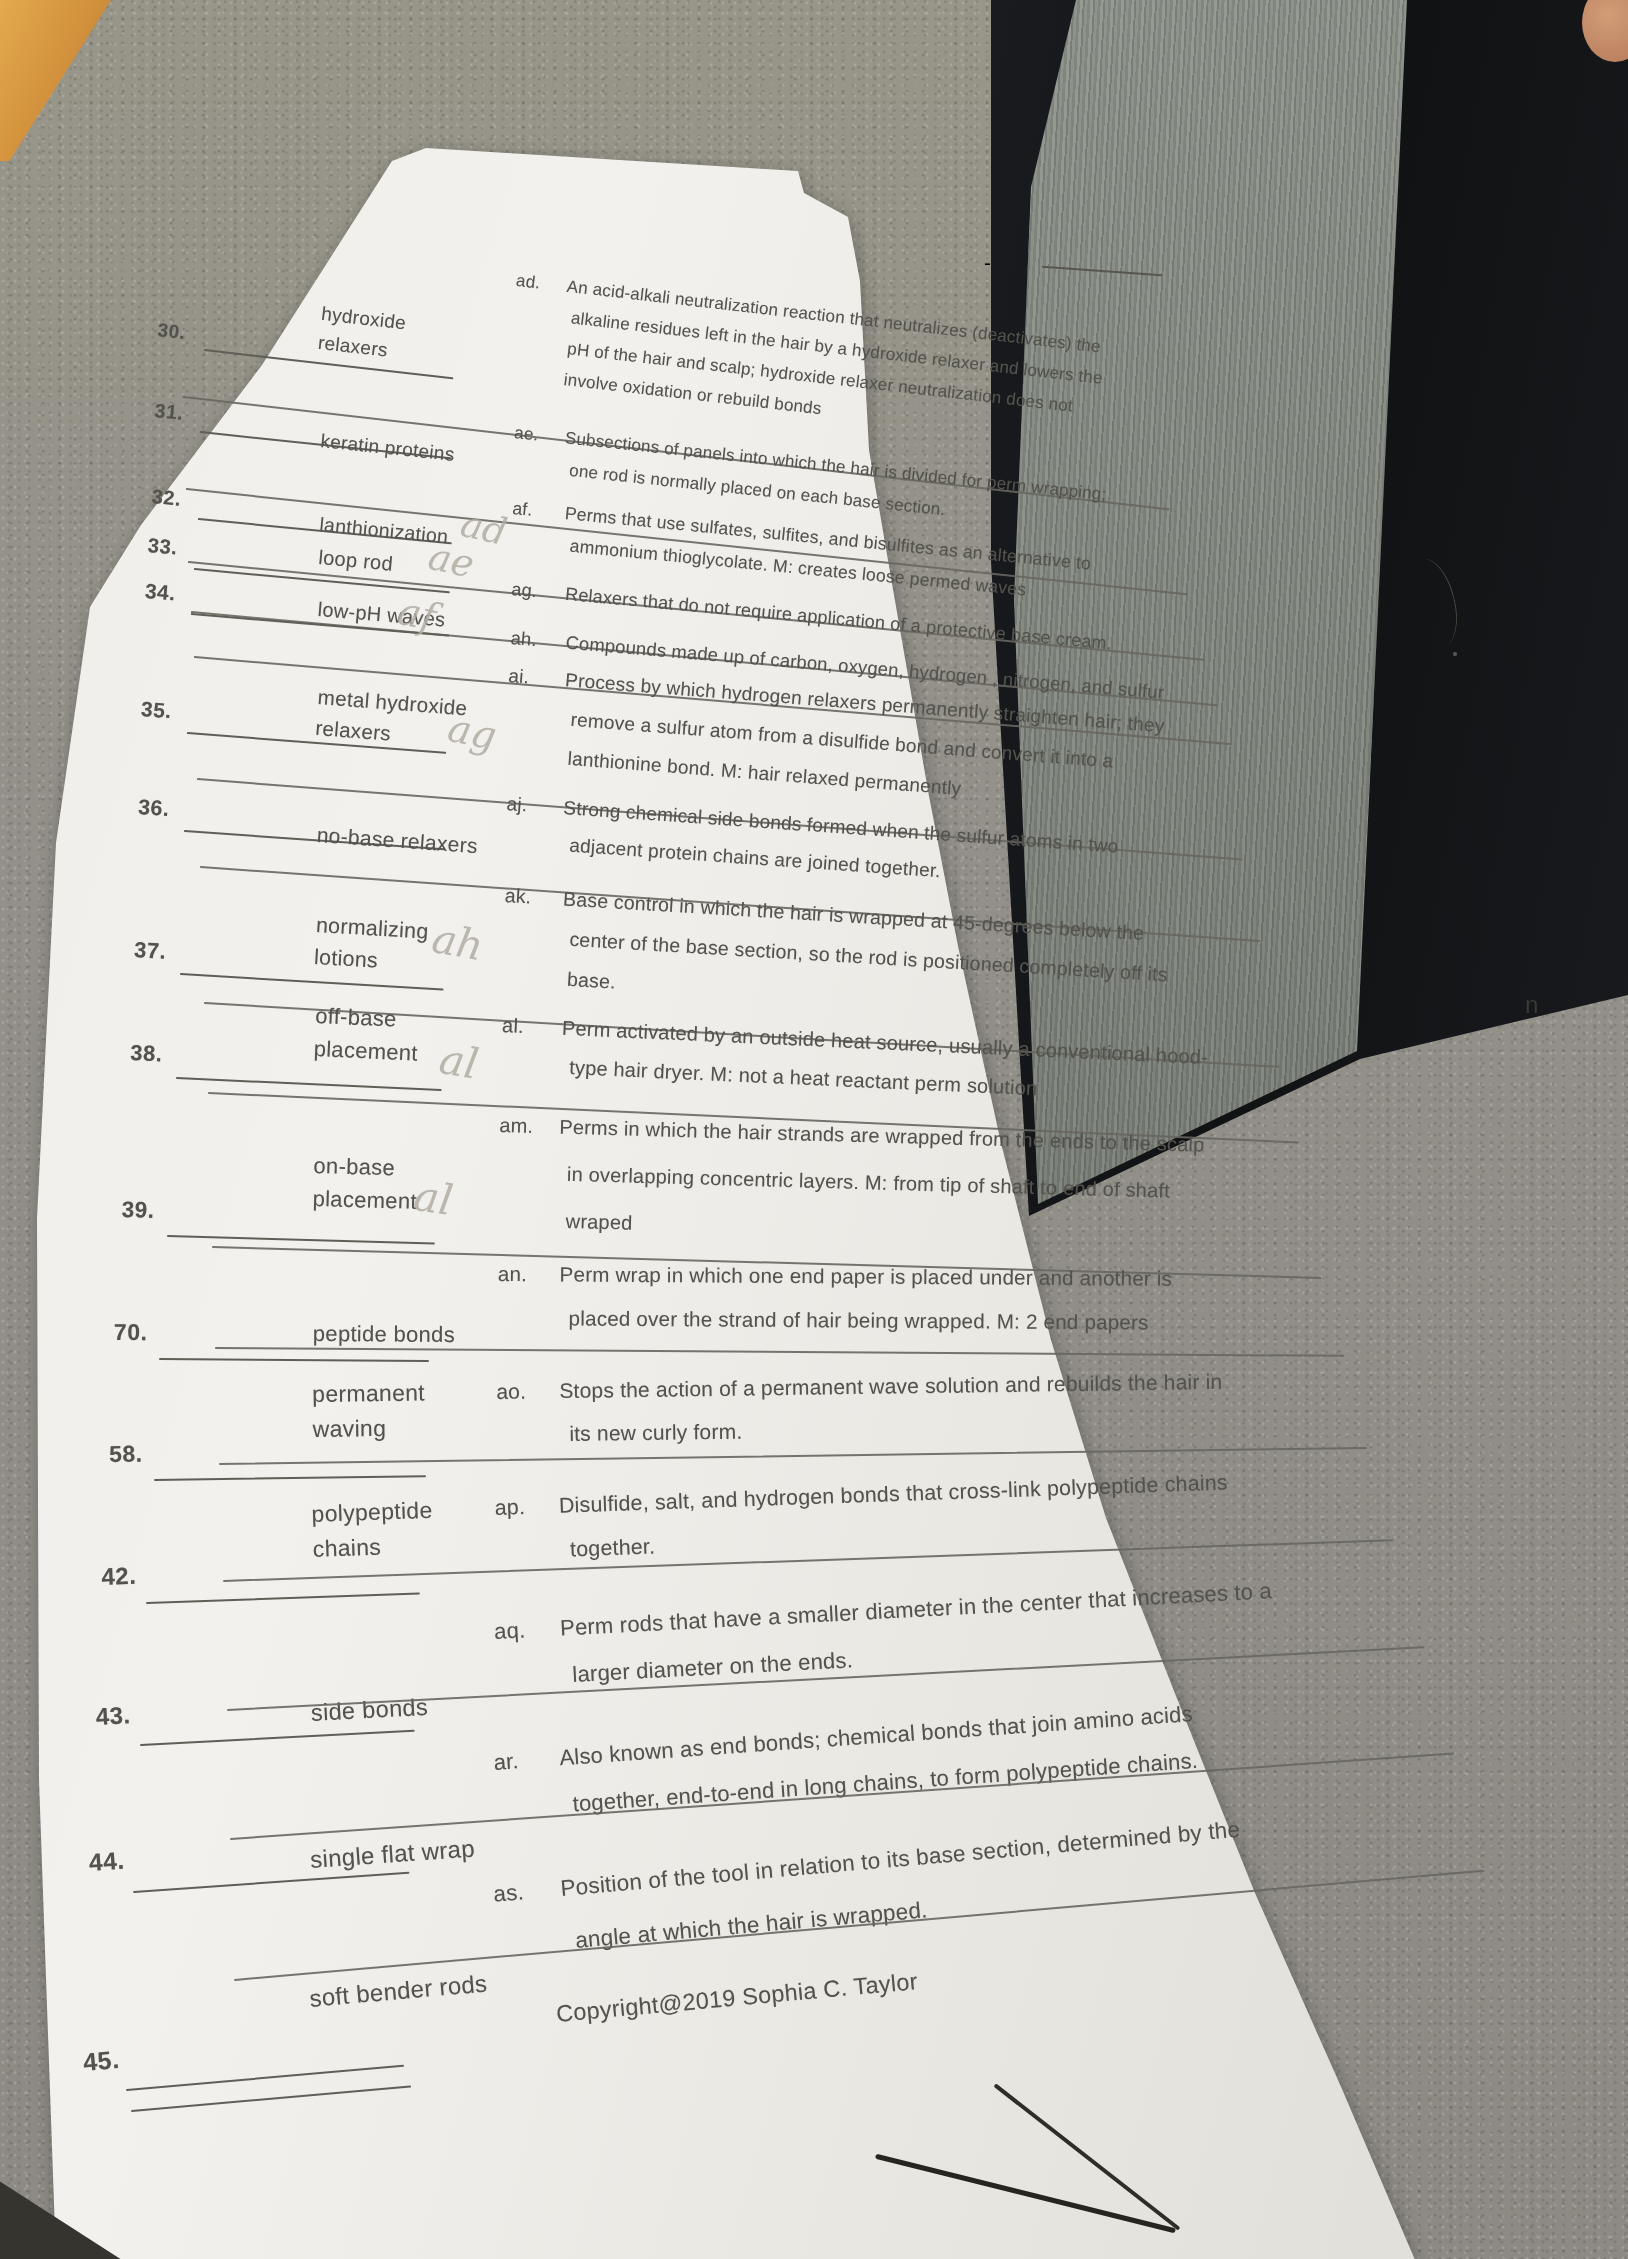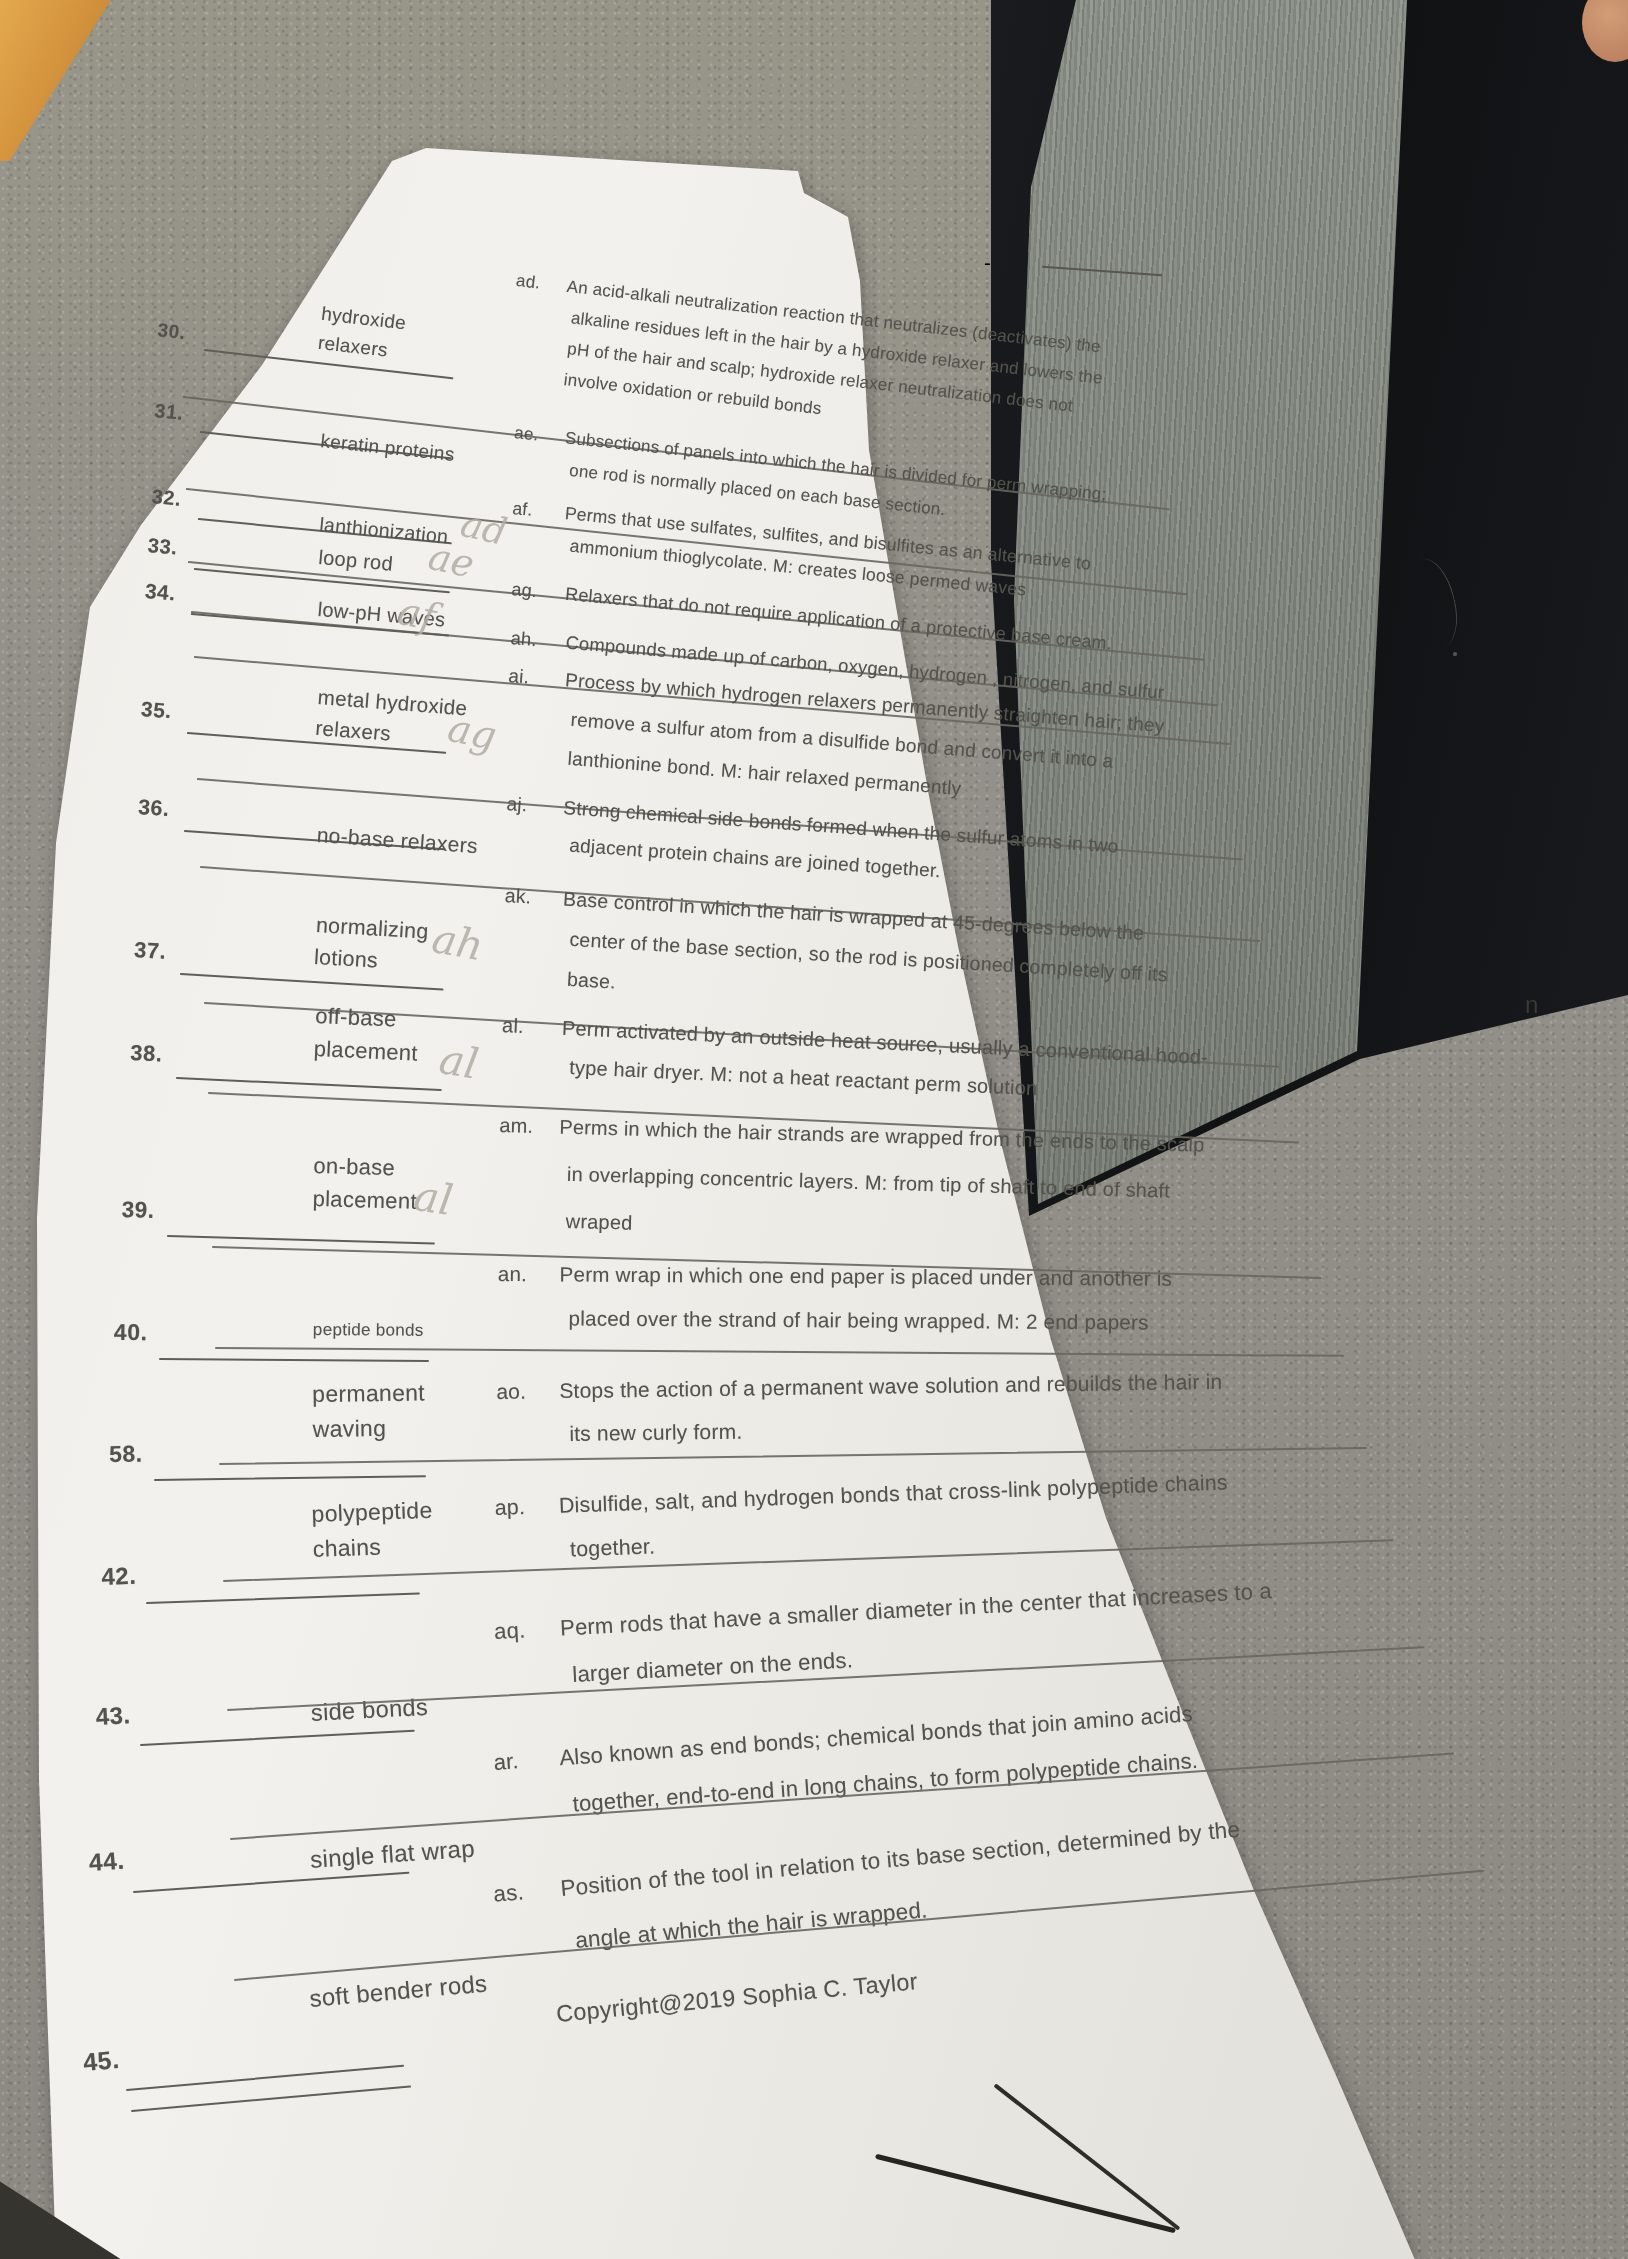--- a/index.html
+++ b/index.html
@@ -208,23 +208,23 @@
         </div>
     <div class="def" style="left: 500px; top: 1102px; font-size: 20px; line-height: 47px; transform: rotate(1.6deg);">
           <div class="dl"><span class="letter">am.</span>Perms in which the hair strands are wrapped from the ends to the scalp</div>
           <div class="dl wrap">in overlapping concentric layers. M: from tip of shaft to end of shaft</div>
           <div class="dl wrap">wraped</div>
         </div>
     <div class="rule" style="left: 212px; top: 1246px; width: 1110px; transform: rotate(1.6deg);"></div>
   <div class="pencil" style="position: absolute; left: 418px; top: 1171px; font-size: 42px; transform: rotate(8.6deg); transform-origin: left top;">al</div>
       </div>
       <div class="row">
-    <div class="num" style="left: 114px; top: 1319px; font-size: 23px; transform: rotate(0.4deg);">40.</div>
+    <div class="num" style="left: 114px; top: 1319px; font-size: 23px; transform: rotate(0.4deg);">70.</div>
     <div class="blank" style="left: 159px; top: 1358px; width: 270px; transform: rotate(0.4deg);"></div>
-    <div class="term" style="left: 313px; top: 1317px; font-size: 17px; transform: rotate(0.4deg);">
+    <div class="term" style="left: 313px; top: 1317px; font-size: 22px; transform: rotate(0.4deg);">
           <div class="termline">peptide bonds</div>
         </div>
     <div class="def" style="left: 498px; top: 1252px; font-size: 20.6px; line-height: 44px; transform: rotate(0.4deg);">
           <div class="dl"><span class="letter">an.</span>Perm wrap in which one end paper is placed under and another is</div>
           <div class="dl wrap">placed over the strand of hair being wrapped. M: 2 end papers</div>
         </div>
     <div class="rule" style="left: 215px; top: 1347px; width: 1129px; transform: rotate(0.4deg);"></div>
   </div>
       <div class="row">
     <div class="num" style="left: 109px; top: 1441px; font-size: 23px; transform: rotate(-0.8deg);">58.</div>

